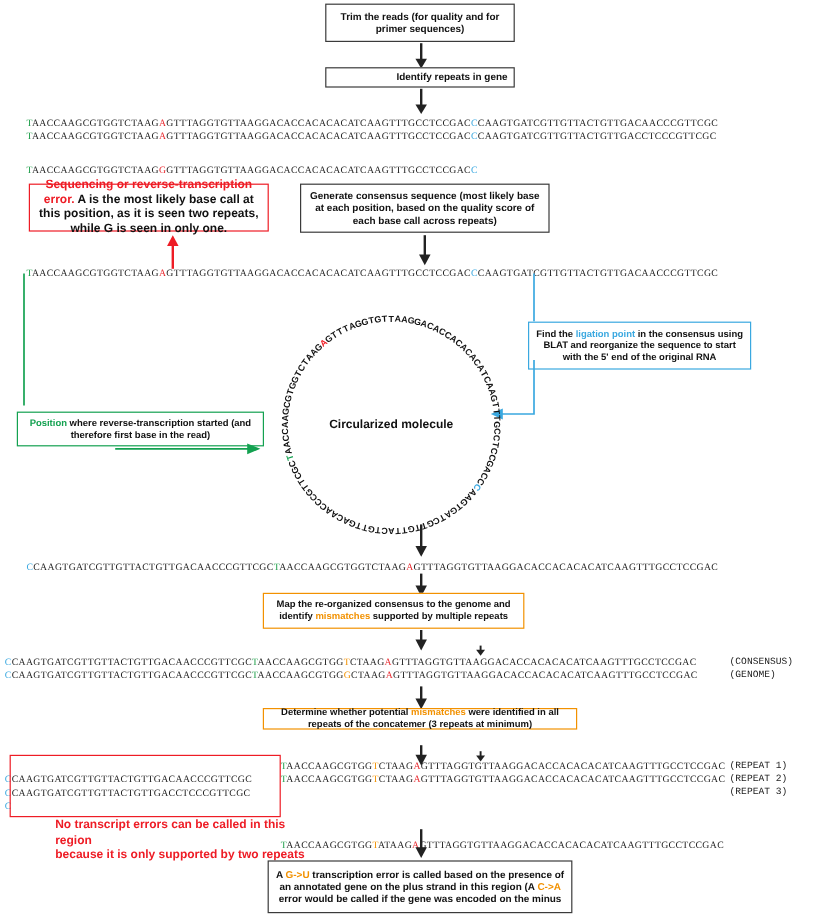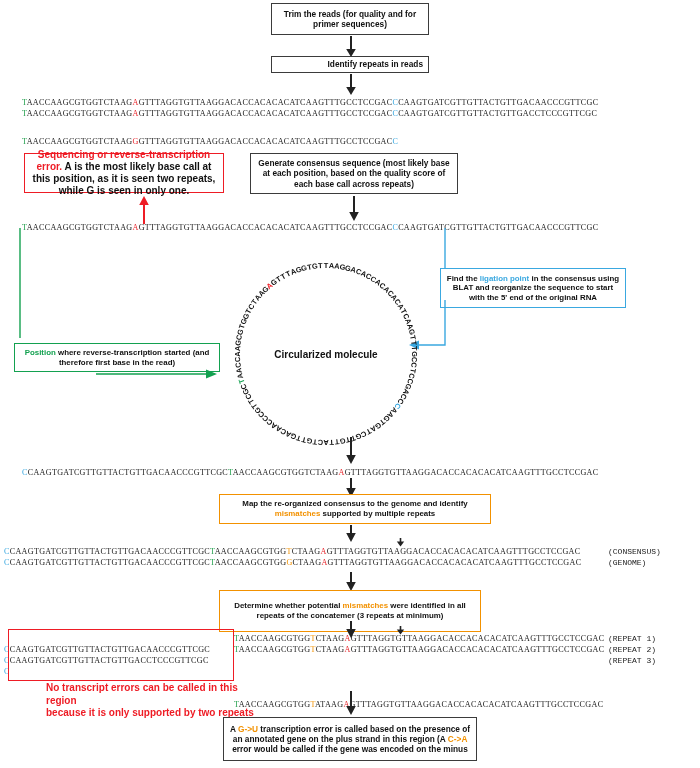--- a/index.html
+++ b/index.html
@@ -63,21 +63,21 @@
 </div>
 
 <div class="arrow" style="left:345px;top:36px;">
   <svg width="12" height="22" viewBox="0 0 12 22">
       <path d="M6 0 L6 14" stroke="#222" stroke-width="2"></path>
       <path d="M1.2 13 L6 21 L10.8 13 Z" fill="#222"></path>
     </svg>
 </div>
 
 <div class="box box-black" style="left:271px;top:56px;width:158px;height:17px;">
-  <span>Identify repeats in reads</span>
+  <span>Identify repeats in gene</span>
 </div>
 
 <div class="arrow" style="left:345px;top:74px;">
   <svg width="12" height="22" viewBox="0 0 12 22">
       <path d="M6 0 L6 14" stroke="#222" stroke-width="2"></path>
       <path d="M1.2 13 L6 21 L10.8 13 Z" fill="#222"></path>
     </svg>
 </div>
 
 <div id="reads-container">
@@ -269,21 +269,21 @@
     <div class="seqrow" style="left: 22px; top: 468px;"><b class="bl">C</b><b>CAAGTGATCGTTGTTACTGTTGACAACCCGTTCGC</b><b class="g">T</b><b>AACCAAGCGTGGTCTAAG</b><b class="r">A</b><b>GTTTAGGTGTTAAGGACACCACACACATCAAGTTTGCCTCCGAC</b></div>
   </div>
 
 <div class="arrow" style="left:345px;top:478px;">
   <svg width="12" height="20" viewBox="0 0 12 20">
       <path d="M6 0 L6 11" stroke="#222" stroke-width="2"></path>
       <path d="M1.2 10 L6 19 L10.8 10 Z" fill="#222"></path>
     </svg>
 </div>
 
-<div class="box box-orange" style="left:219px;top:494px;width:272px;height:30px;">
+<div class="box box-orange" style="left:219px;top:494px;width:218px;height:30px;">
   <div>
     <span>Map the re-organized consensus to the genome and identify </span><span class="kw-orange">mismatches</span><span> supported by multiple repeats</span>
   </div>
 </div>
 
 <div class="arrow" style="left:345px;top:525px;">
   <svg width="12" height="18" viewBox="0 0 12 18">
       <path d="M6 0 L6 9" stroke="#222" stroke-width="2"></path>
       <path d="M1.2 8 L6 17 L10.8 8 Z" fill="#222"></path>
     </svg>
@@ -303,21 +303,21 @@
     <div class="label" style="left: 608px; top: 558px;">(GENOME)</div>
   </div>
 
 <div class="arrow" style="left:345px;top:572px;">
   <svg width="12" height="20" viewBox="0 0 12 20">
       <path d="M6 0 L6 11" stroke="#222" stroke-width="2"></path>
       <path d="M1.2 10 L6 19 L10.8 10 Z" fill="#222"></path>
     </svg>
 </div>
 
-<div class="box box-orange" style="left:219px;top:590px;width:262px;height:42px;">
+<div class="box box-orange" style="left:219px;top:590px;width:262px;height:18px;">
   <div>
     <span>Determine whether potential </span><span class="kw-orange">mismatches</span><span> were identified in all repeats of the concatemer (3 repeats at minimum)</span>
   </div>
 </div>
 
 <div class="arrow" style="left:345px;top:621px;">
   <svg width="12" height="18" viewBox="0 0 12 18">
       <path d="M6 0 L6 9" stroke="#222" stroke-width="2"></path>
       <path d="M1.2 8 L6 17 L10.8 8 Z" fill="#222"></path>
     </svg>

